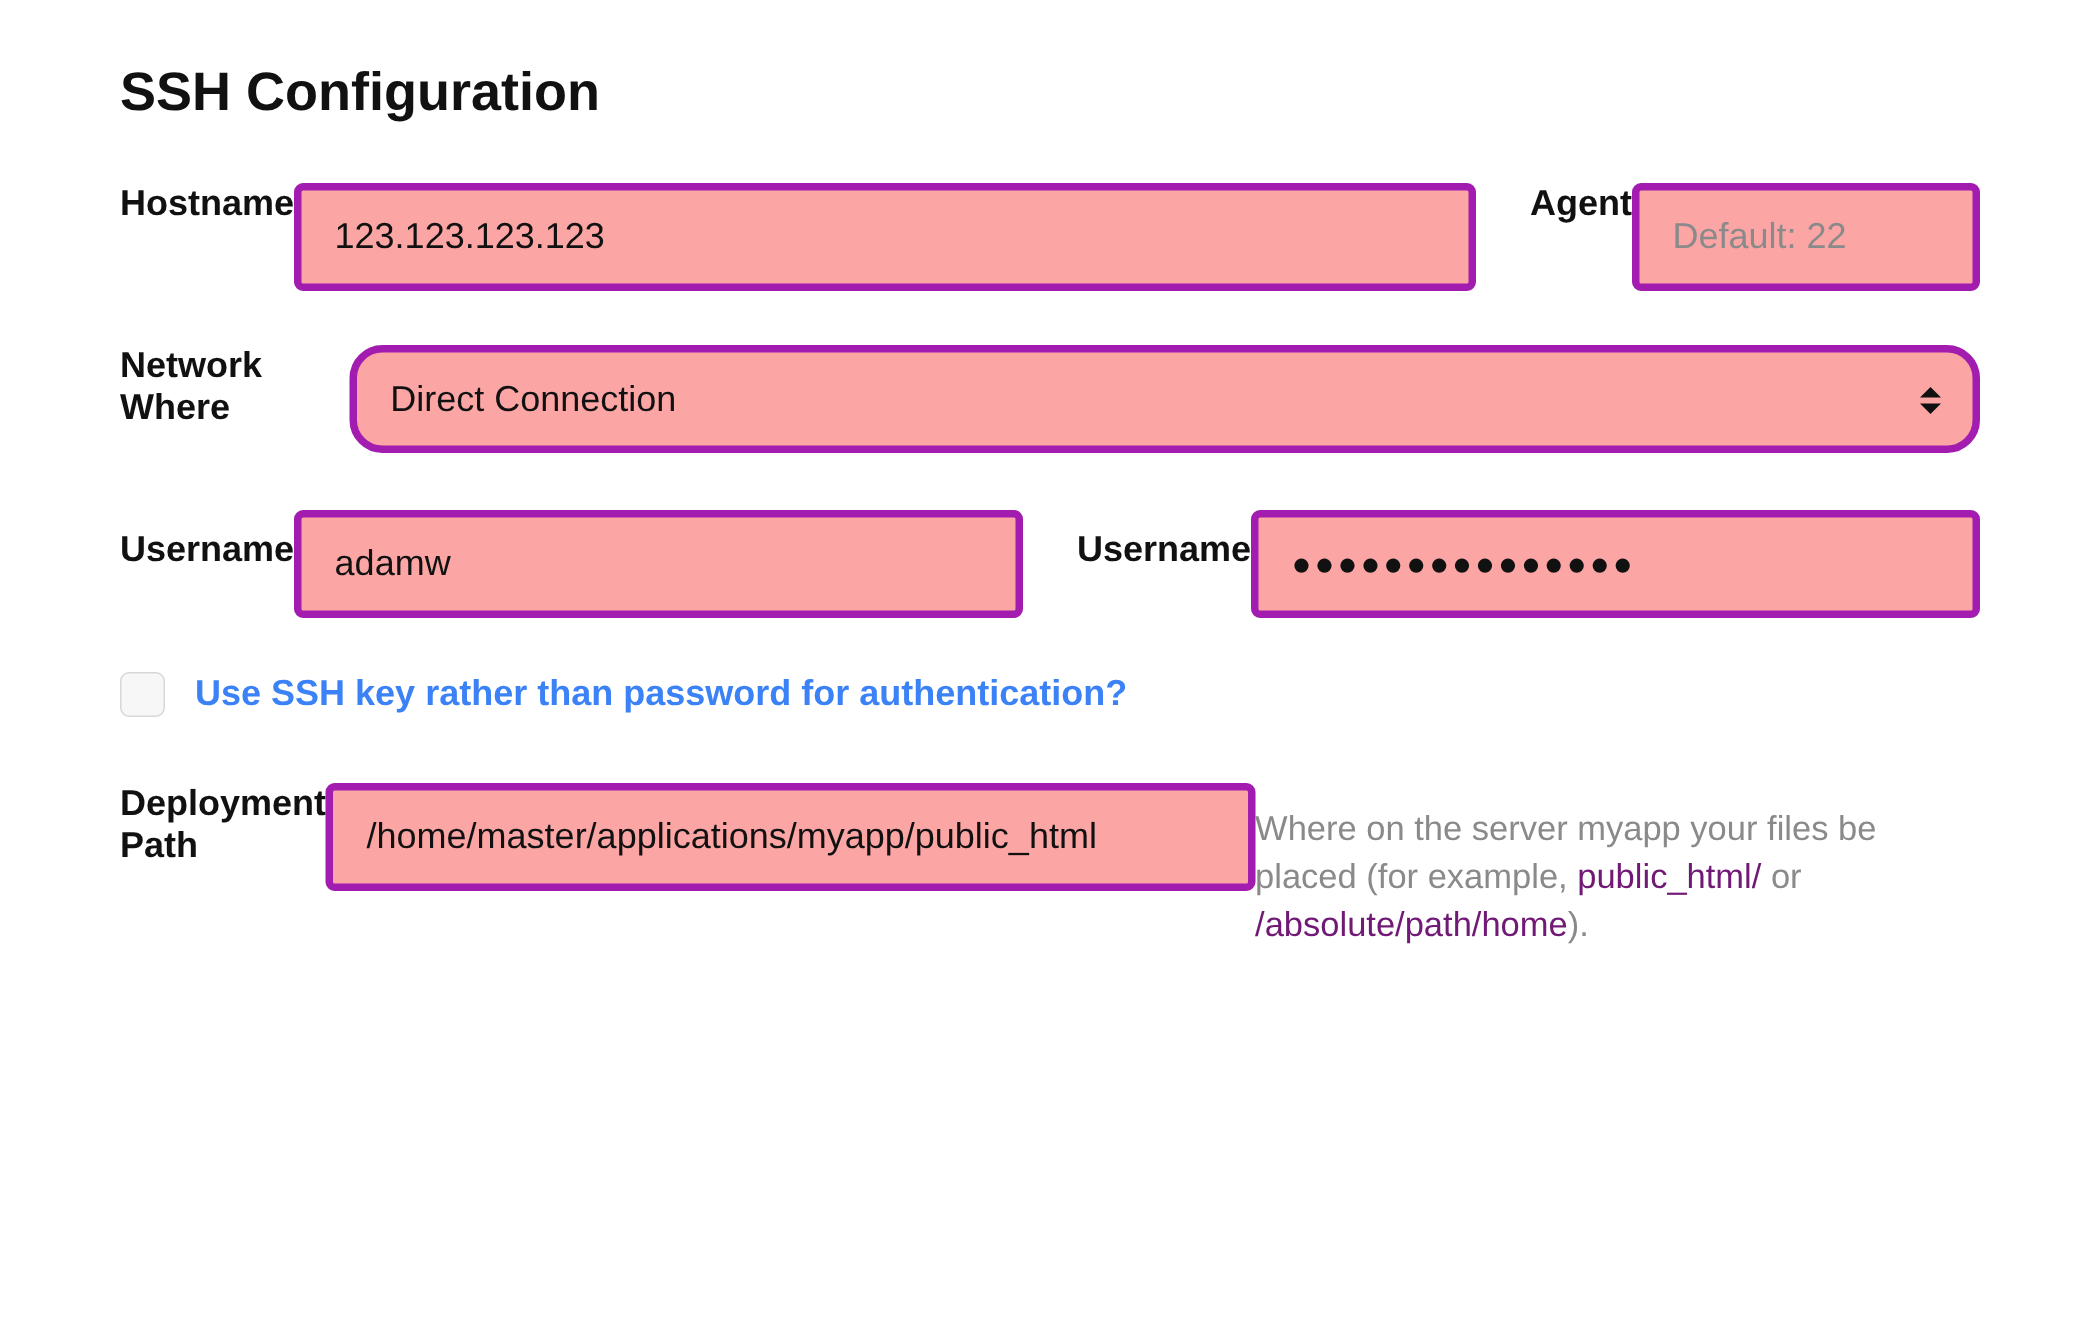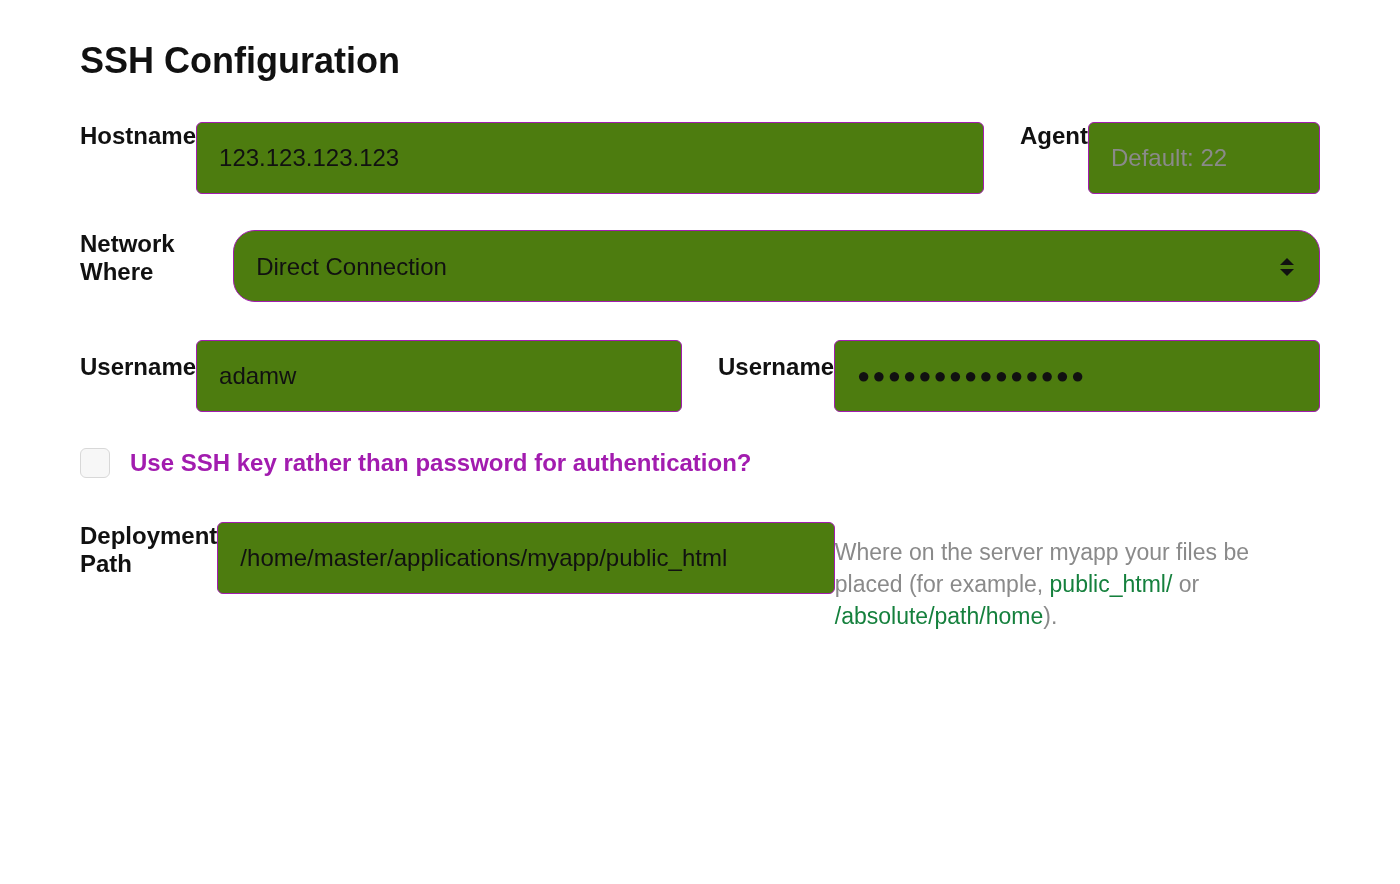--- a/index.html
+++ b/index.html
@@ -34,22 +34,22 @@
     font-weight: 700;
     margin-bottom: 18px;
     color: #111;
   }
   .text-input, .select {
     width: 100%;
     height: 72px;
     padding: 0 22px;
     font-size: 24px;
     color: #111;
-    background: #4d7c0f;
-    border: 1px solid #a21caf;
+    background: #fca5a5;
+    border: 5px solid #a21caf;
     border-radius: 6px;
     outline: none;
   }
   .text-input::placeholder { color: #8a8a8a; }
   .select-wrap {
     position: relative;
     width: 100%;
   }
   .select {
     appearance: none;
@@ -90,30 +90,30 @@
     height: 30px;
     border: 1px solid #d8d8d8;
     border-radius: 6px;
     background: #f7f7f7;
     appearance: none;
     cursor: pointer;
   }
   .checkbox-label {
     font-size: 24px;
     font-weight: 700;
-    color: #a21caf;
+    color: #3b82f6;
   }
   .help-text {
     font-size: 23px;
     color: #8a8a8a;
     margin-top: 14px;
     line-height: 1.4;
   }
   .help-text .mono-sample {
-    color: #15803d;
+    color: #701a75;
   }
   .password-dots {
     letter-spacing: 2px;
     font-size: 22px;
   }
   .password-field {
     display: flex;
     align-items: center;
   }
 </style>

